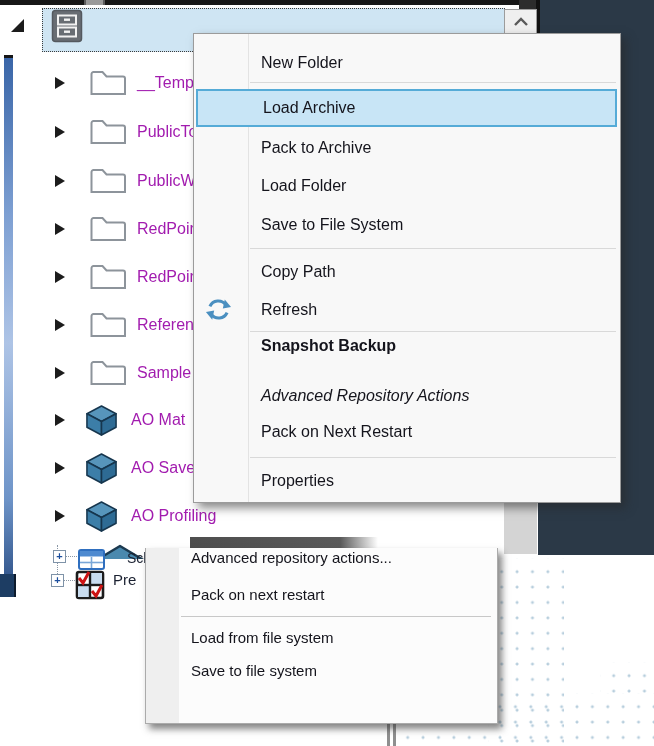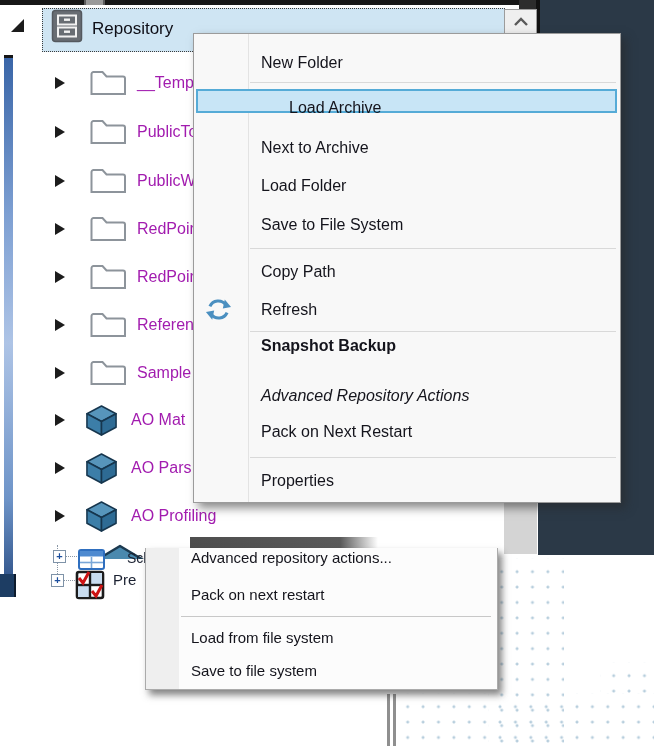--- a/index.html
+++ b/index.html
@@ -55,26 +55,26 @@
   .legacy-label{font-size:14px;color:#1a2030;white-space:nowrap;}
   .darkbar{left:190px;top:537px;width:188px;height:11px;
            background:linear-gradient(90deg,#4e4e4e 0%,#5a5a5a 80%,rgba(90,90,90,0) 100%);}
 
   
   .menu{left:193px;top:33px;width:428px;height:470px;background:#f8f8f8;border:1px solid #9b9b9b;
         box-sizing:border-box;z-index:4;box-shadow:5px 5px 9px rgba(40,40,40,0.55);}
   .menu-gutter-line{position:absolute;left:54px;top:0;bottom:0;width:1px;background:#e3e3e3;}
   .mi{position:absolute;left:0;right:0;height:36px;line-height:36px;padding-left:67px;font-size:16px;color:#14141c;}
   .msep{position:absolute;left:56px;right:4px;height:1px;background:#d9d9d9;}
-  .mi-hl{position:absolute;left:2px;right:3px;height:24px;line-height:34px;padding-left:91px;font-size:16px;
+  .mi-hl{position:absolute;left:2px;right:3px;height:38px;line-height:34px;padding-left:65px;font-size:16px;
          background:#c8e5f6;border:2px solid #55abd7;box-sizing:border-box;}
   .refresh-ic{position:absolute;left:11px;width:27px;height:27px;}
 
   
-  .menu2{left:145px;top:548px;width:353px;height:142px;background:#fcfcfc;border:1px solid #ababab;border-top:none;
+  .menu2{left:145px;top:548px;width:353px;height:176px;background:#fcfcfc;border:1px solid #ababab;border-top:none;
          box-sizing:border-box;z-index:3;overflow:hidden;box-shadow:4px 5px 7px rgba(50,50,50,0.6);}
   .menu2-gutter{position:absolute;left:0;top:0;bottom:0;width:33px;background:#efefef;}
   .m2i{position:absolute;left:0;right:0;height:28px;line-height:28px;padding-left:45px;font-size:15px;color:#14141c;white-space:nowrap;}
   .m2sep{position:absolute;left:35px;right:6px;height:1px;background:#c8c8c8;}
 </style>
 </head>
 <body>
 
 <div class="stage">
 
@@ -99,21 +99,20 @@
     </div>
     <div class="abs root-icon">
       <svg width="32" height="34" viewBox="0 0 32 34">
         <rect x="1.5" y="1.5" width="29" height="31" rx="3" fill="#686d73" stroke="#54595f" stroke-width="1.5"></rect>
         <rect x="7" y="6.5" width="18" height="9" fill="none" stroke="#f2f2f2" stroke-width="2"></rect>
         <rect x="13" y="9.5" width="6" height="2.4" fill="#f2f2f2"></rect>
         <rect x="7" y="18.5" width="18" height="9" fill="none" stroke="#f2f2f2" stroke-width="2"></rect>
         <rect x="13" y="21.5" width="6" height="2.4" fill="#f2f2f2"></rect>
       </svg>
     </div>
-    <div class="abs root-label">Repository</div>
 
     <div class="abs trow" style="top:67px">
       <span class="t-exp"><svg width="14" height="14" viewBox="0 0 14 14">
             <polygon points="2,1 12,7 2,13" fill="#1c1c1c"></polygon>
           </svg></span>
       <span class="t-folder"><svg width="36" height="26" viewBox="0 0 36 26">
             <path d="M1.5,24 L1.5,4 a2,2 0 0 1 2,-2 L12.5,2 L16.5,6.5 L33,6.5 a2,2 0 0 1 2,2 L35,24 z" fill="#ffffff" stroke="#8d949b" stroke-width="2"></path>
           </svg></span>
       <span class="t-label">__Temp</span>
     </div>
@@ -185,21 +184,21 @@
     </div>
     <div class="abs trow" style="top:452px">
       <span class="t-exp"><svg width="14" height="14" viewBox="0 0 14 14">
             <polygon points="2,1 12,7 2,13" fill="#1c1c1c"></polygon>
           </svg></span>
       <span class="t-cube"><svg width="33" height="33" viewBox="0 0 34 34">
             <polygon points="17,2 32,10 17,18 2,10" fill="#5795bb" stroke="#16364e" stroke-width="1.6" stroke-linejoin="round"></polygon>
             <polygon points="2,10 17,18 17,32 2,24" fill="#3c7ea8" stroke="#16364e" stroke-width="1.6" stroke-linejoin="round"></polygon>
             <polygon points="32,10 32,24 17,32 17,18" fill="#2e6b94" stroke="#16364e" stroke-width="1.6" stroke-linejoin="round"></polygon>
           </svg></span>
-      <span class="t-label cube">AO Pars</span>
+      <span class="t-label cube">AO Save</span>
     </div>
     <div class="abs trow" style="top:500px">
       <span class="t-exp"><svg width="14" height="14" viewBox="0 0 14 14">
             <polygon points="2,1 12,7 2,13" fill="#1c1c1c"></polygon>
           </svg></span>
       <span class="t-cube"><svg width="33" height="33" viewBox="0 0 34 34">
             <polygon points="17,2 32,10 17,18 2,10" fill="#5795bb" stroke="#16364e" stroke-width="1.6" stroke-linejoin="round"></polygon>
             <polygon points="2,10 17,18 17,32 2,24" fill="#3c7ea8" stroke="#16364e" stroke-width="1.6" stroke-linejoin="round"></polygon>
             <polygon points="32,10 32,24 17,32 17,18" fill="#2e6b94" stroke="#16364e" stroke-width="1.6" stroke-linejoin="round"></polygon>
           </svg></span>
@@ -263,21 +262,21 @@
     <div class="m2i" style="top:109px;">Save to file system</div>
   </div>
 
   <div class="abs menu">
     <div class="menu-gutter-line"></div>
 
     <div class="mi" style="top:11px;">New Folder</div>
     <div class="msep" style="top:48px;"></div>
 
     <div class="mi-hl" style="top:55px;">Load Archive</div>
-    <div class="mi" style="top:96px;">Next to Archive</div>
+    <div class="mi" style="top:96px;">Pack to Archive</div>
     <div class="mi" style="top:134px;">Load Folder</div>
     <div class="mi" style="top:173px;">Save to File System</div>
     <div class="msep" style="top:214px;"></div>
 
     <div class="mi" style="top:220px;">Copy Path</div>
     <div class="refresh-ic" style="top:262px;">
       <svg width="27" height="27" viewBox="0 0 28 28">
         <path d="M5.1,10.8 A9.5,9.5 0 0 1 21.5,9.2" fill="none" stroke="#4a8fc0" stroke-width="3.2"></path>
         <polygon points="20.5,3.5 27,11.5 18.5,13" fill="#4a8fc0"></polygon>
         <path d="M22.9,17.2 A9.5,9.5 0 0 1 6.5,18.8" fill="none" stroke="#4a8fc0" stroke-width="3.2"></path>

